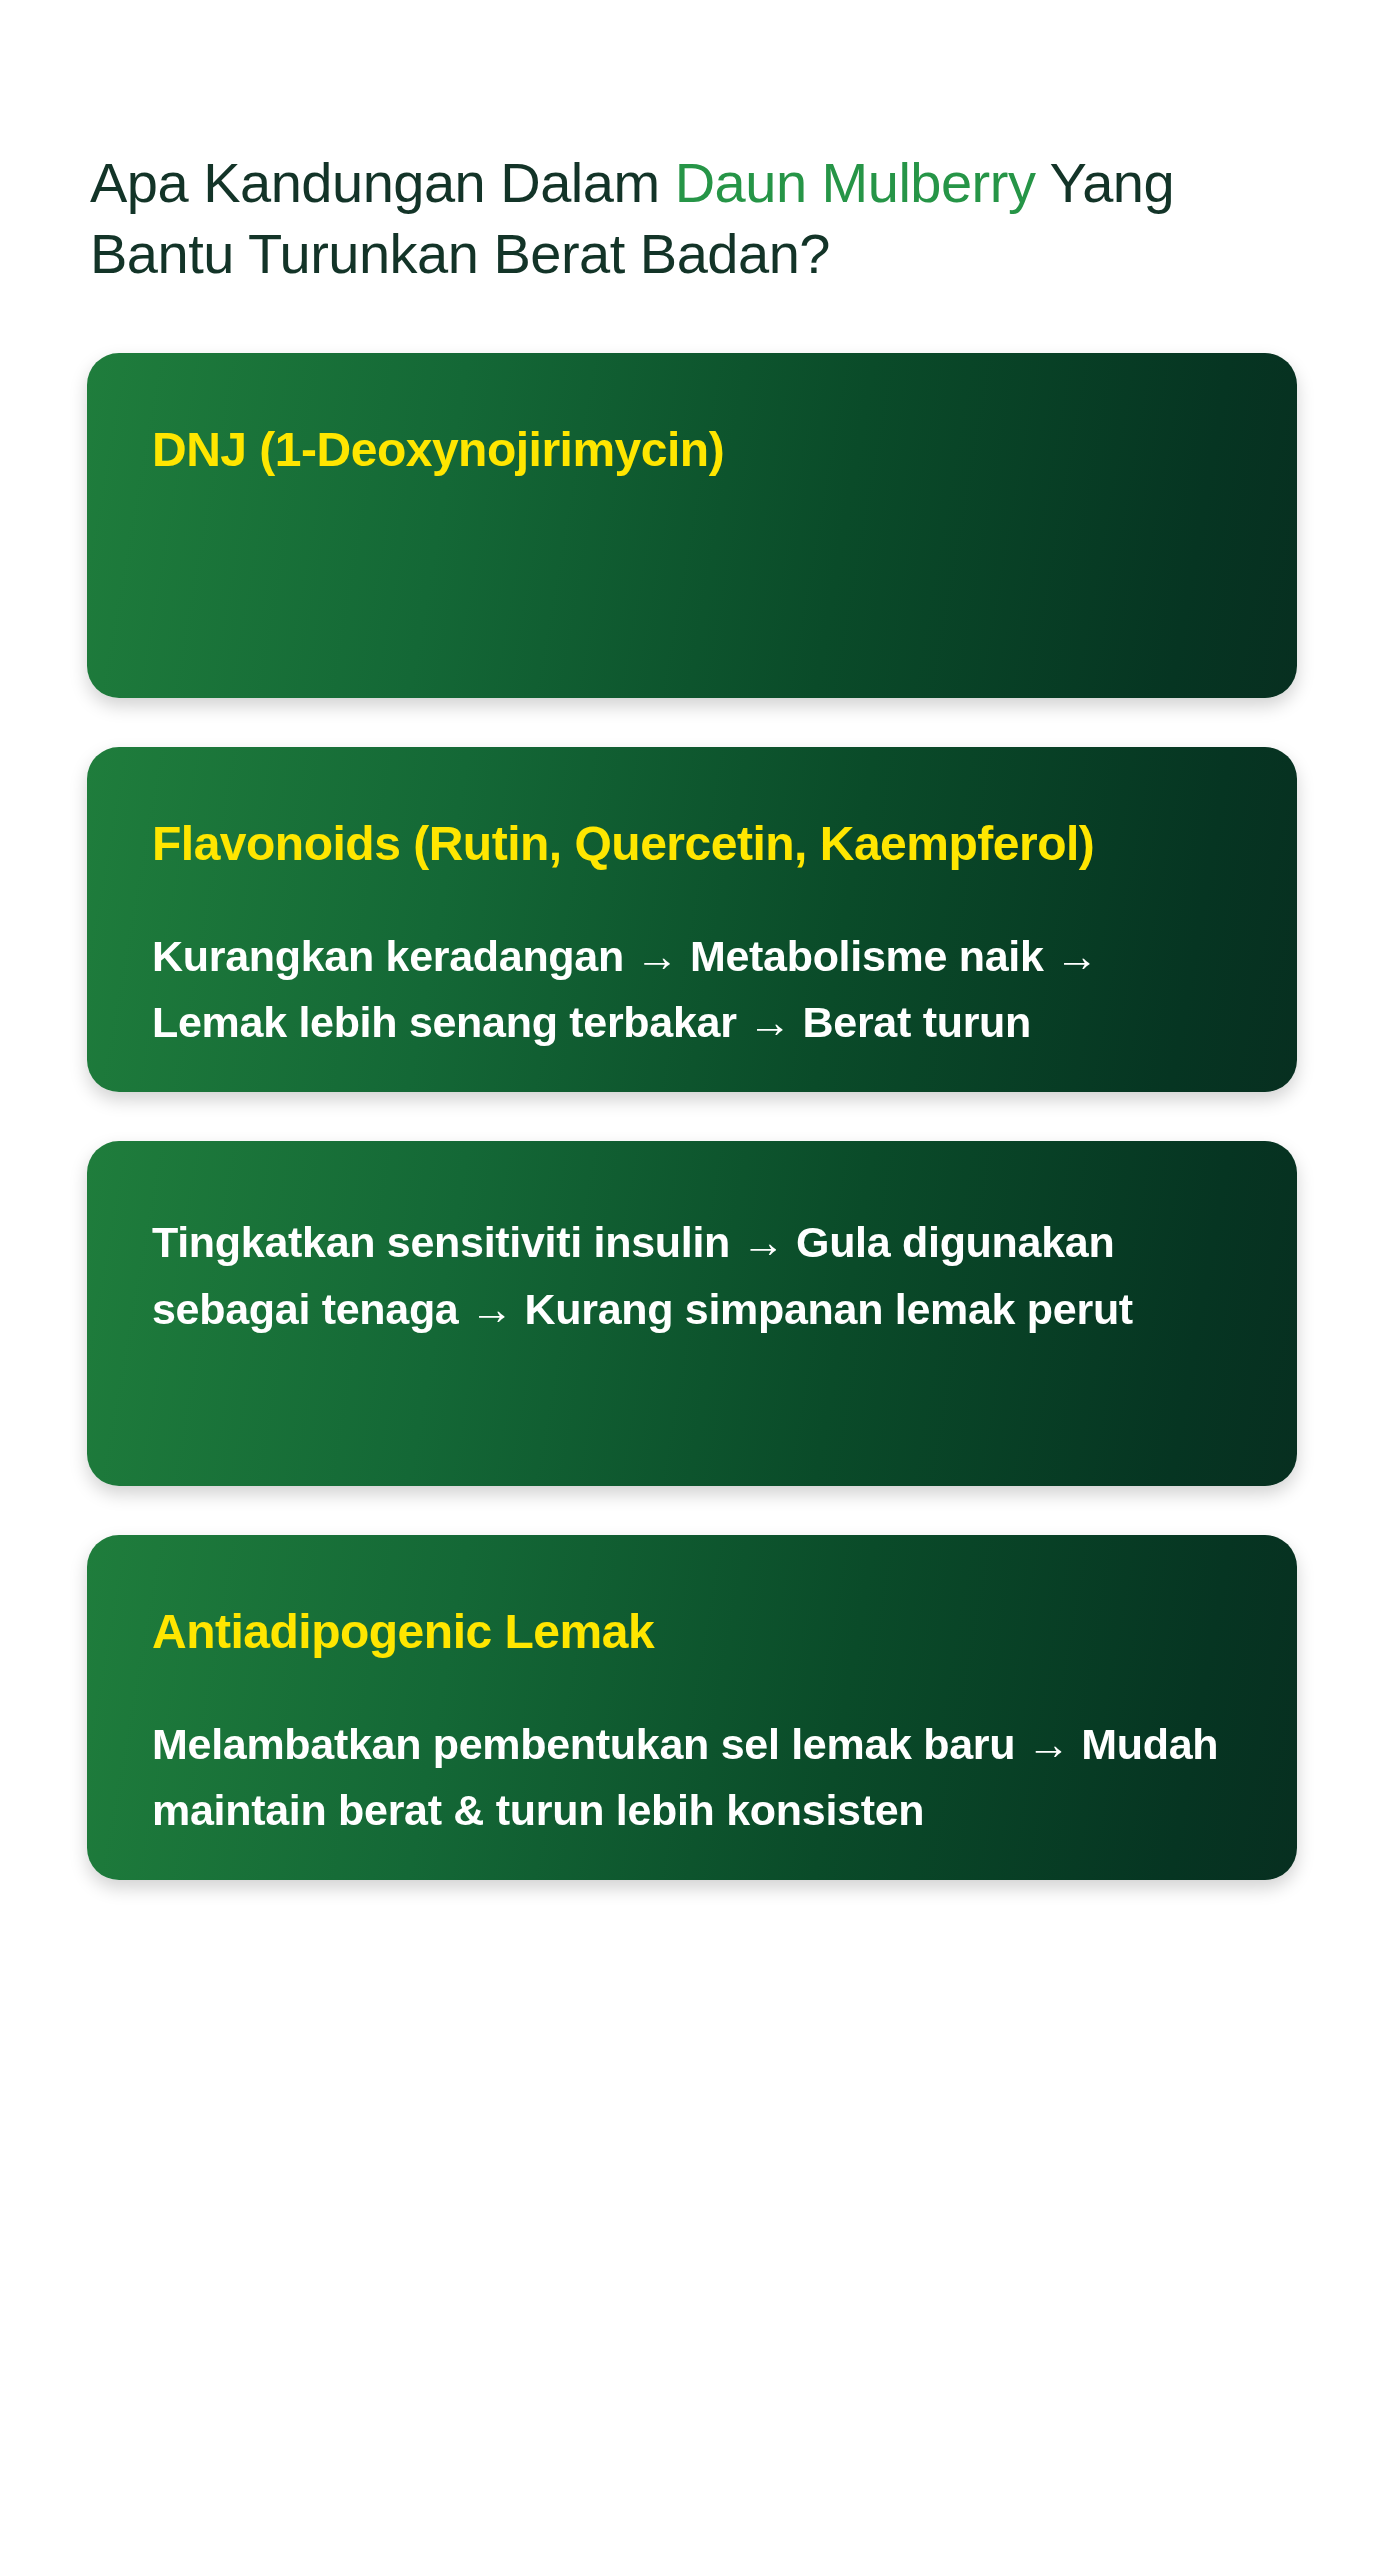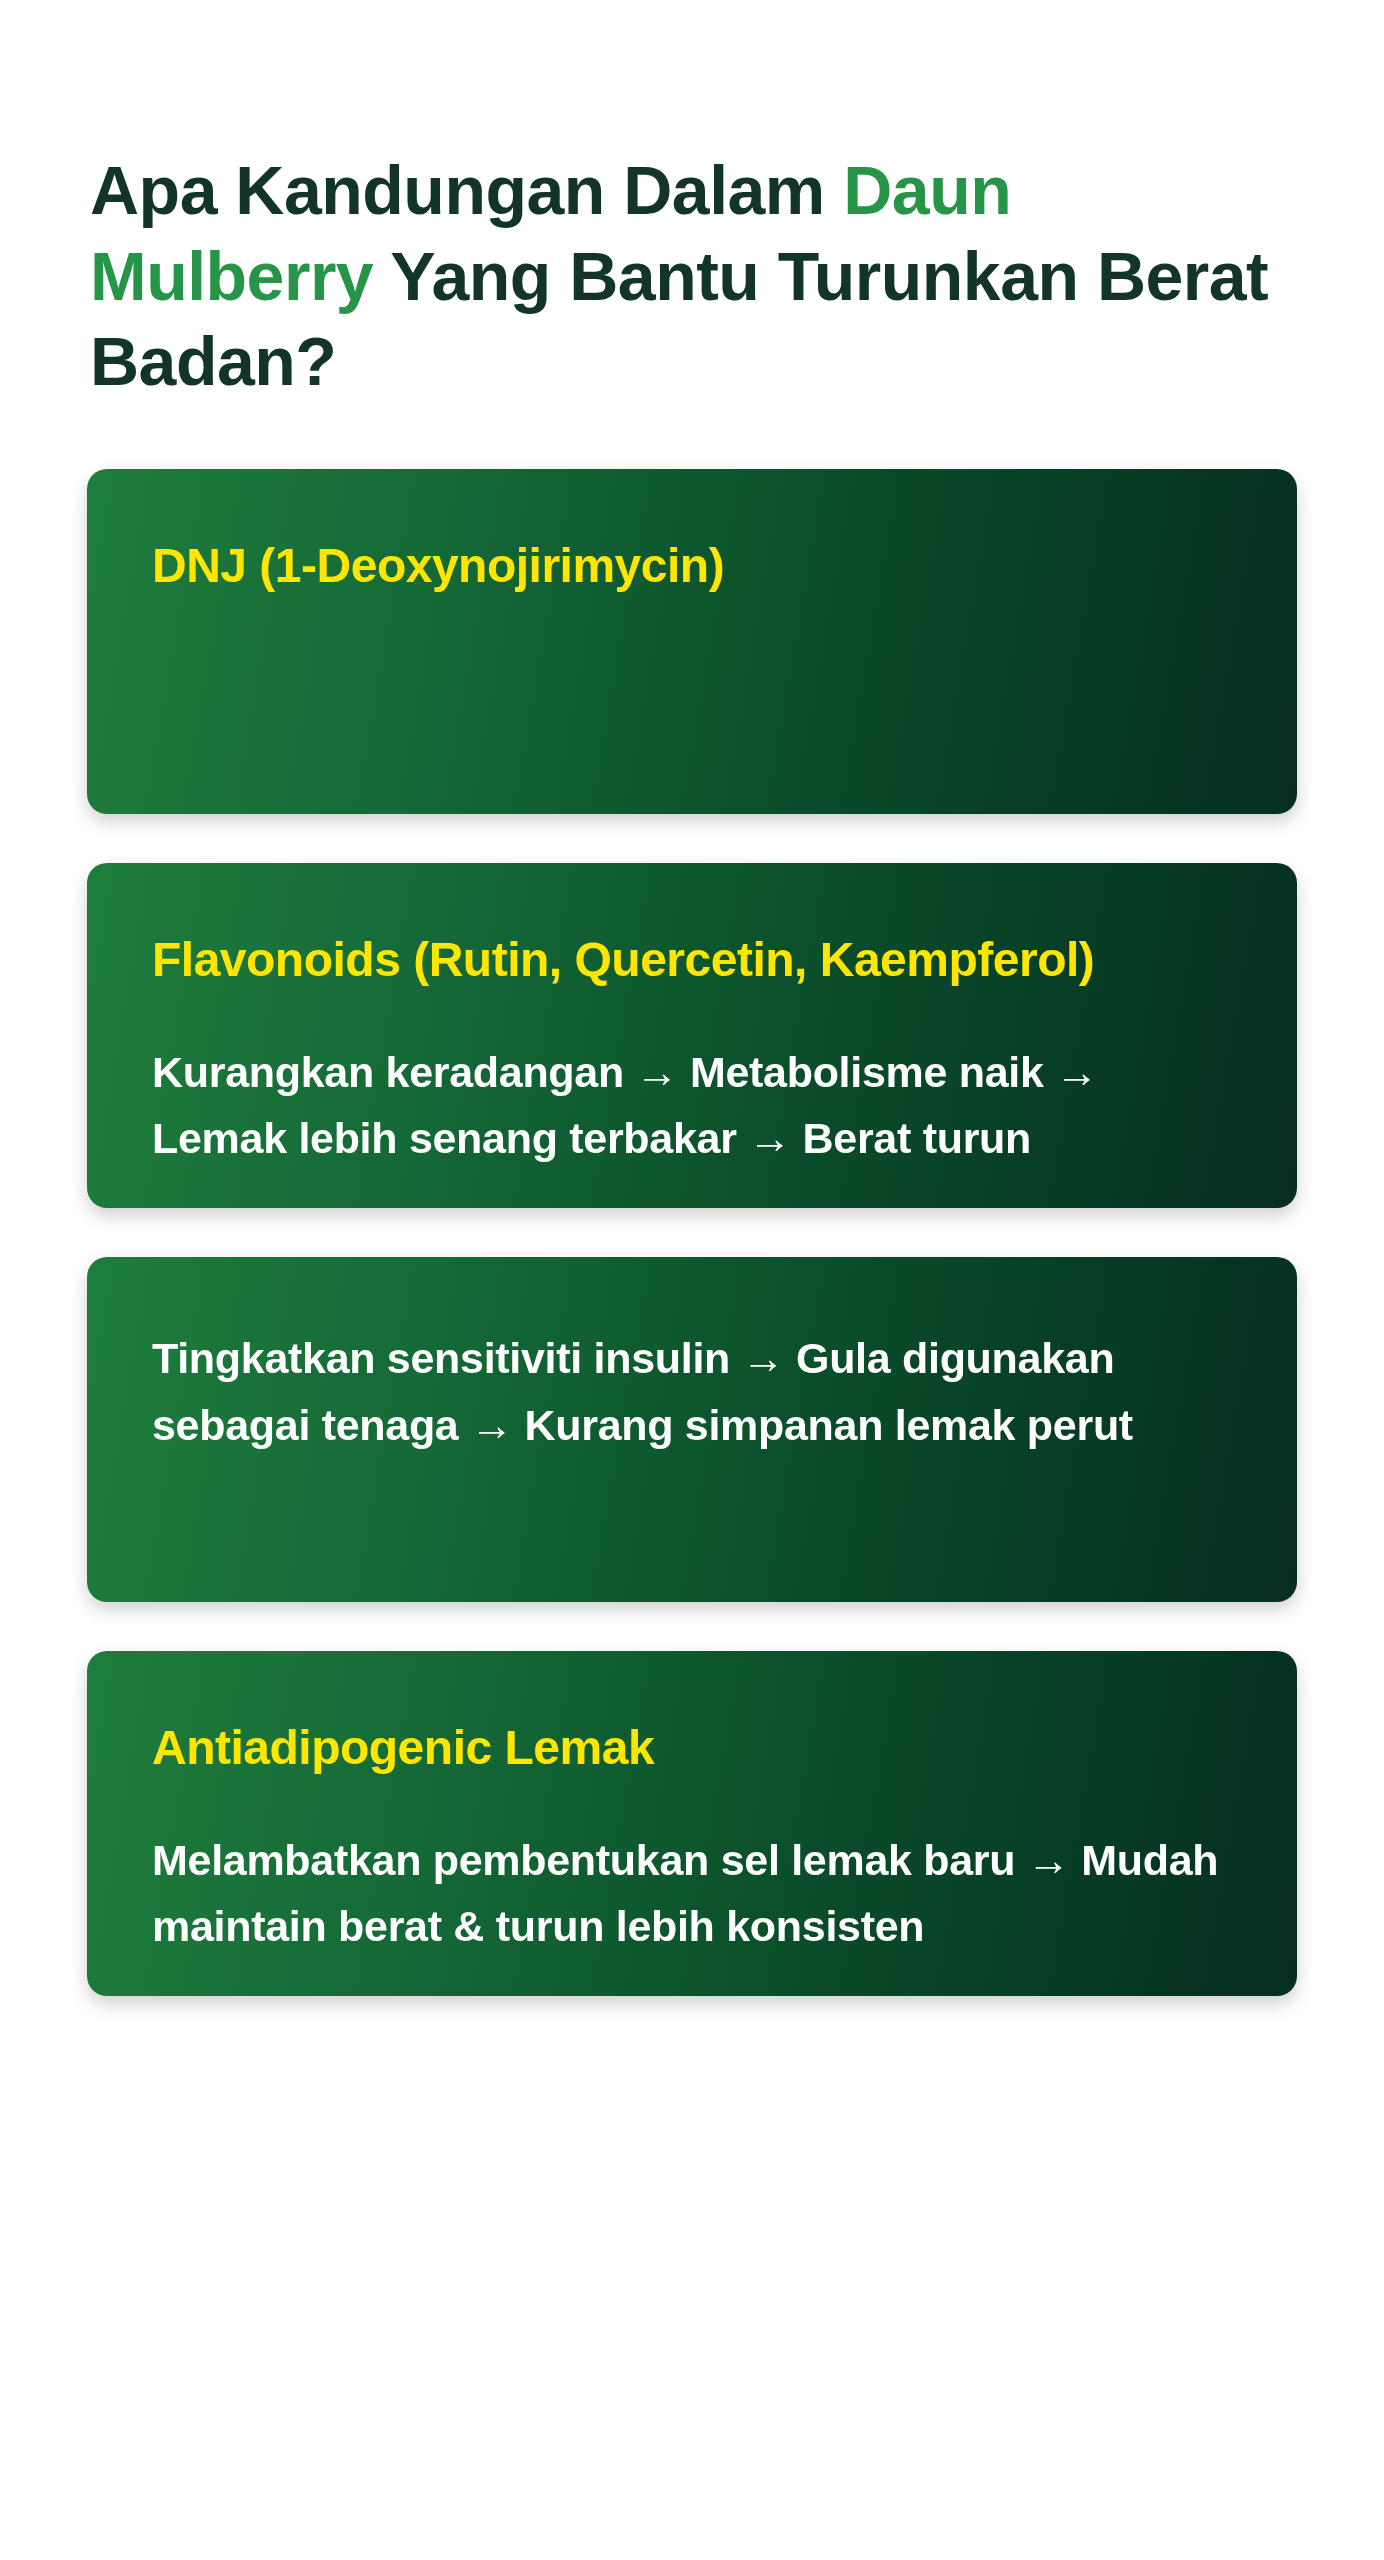--- a/index.html
+++ b/index.html
@@ -15,35 +15,35 @@
   }
   .page {
     box-sizing: border-box;
     width: 1384px;
     height: 2560px;
     padding: 148px 0 0 87px;
   }
   .page-title {
     max-width: 1190px;
     margin: 0 0 64px 3px;
-    font-size: 68px;
+    font-size: 56px;
     line-height: 1.26;
-    font-weight: 700;
+    font-weight: 400;
     letter-spacing: -0.5px;
     color: #133428;
   }
   .page-title .accent {
     color: #269547;
   }
   .card {
     box-sizing: border-box;
     width: 1210px;
     height: 345px;
     margin-bottom: 49px;
-    border-radius: 20px;
+    border-radius: 32px;
     padding: 68px 60px 0 65px;
     background: linear-gradient(100deg, #1f7d3c 0%, #146836 30%, #0a4b29 62%, #063522 90%, #072f20 100%);
     box-shadow: 0 8px 18px rgba(0, 0, 0, 0.18);
   }
   .card-heading {
     margin: 0 0 50px 0;
     font-size: 48px;
     line-height: 1.2;
     font-weight: 700;
     letter-spacing: -0.5px;

